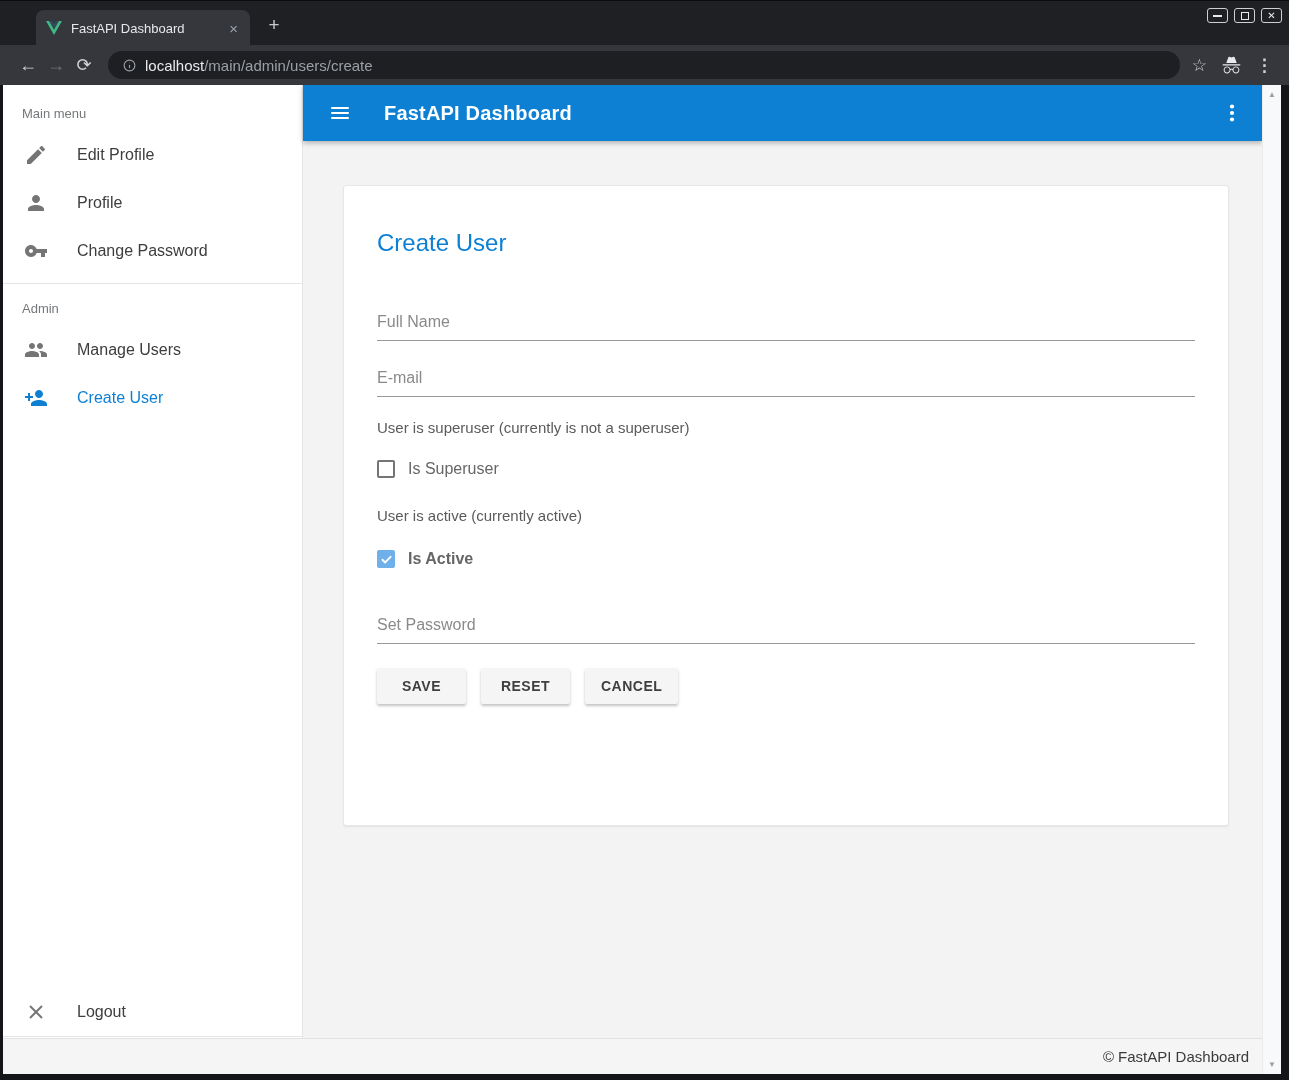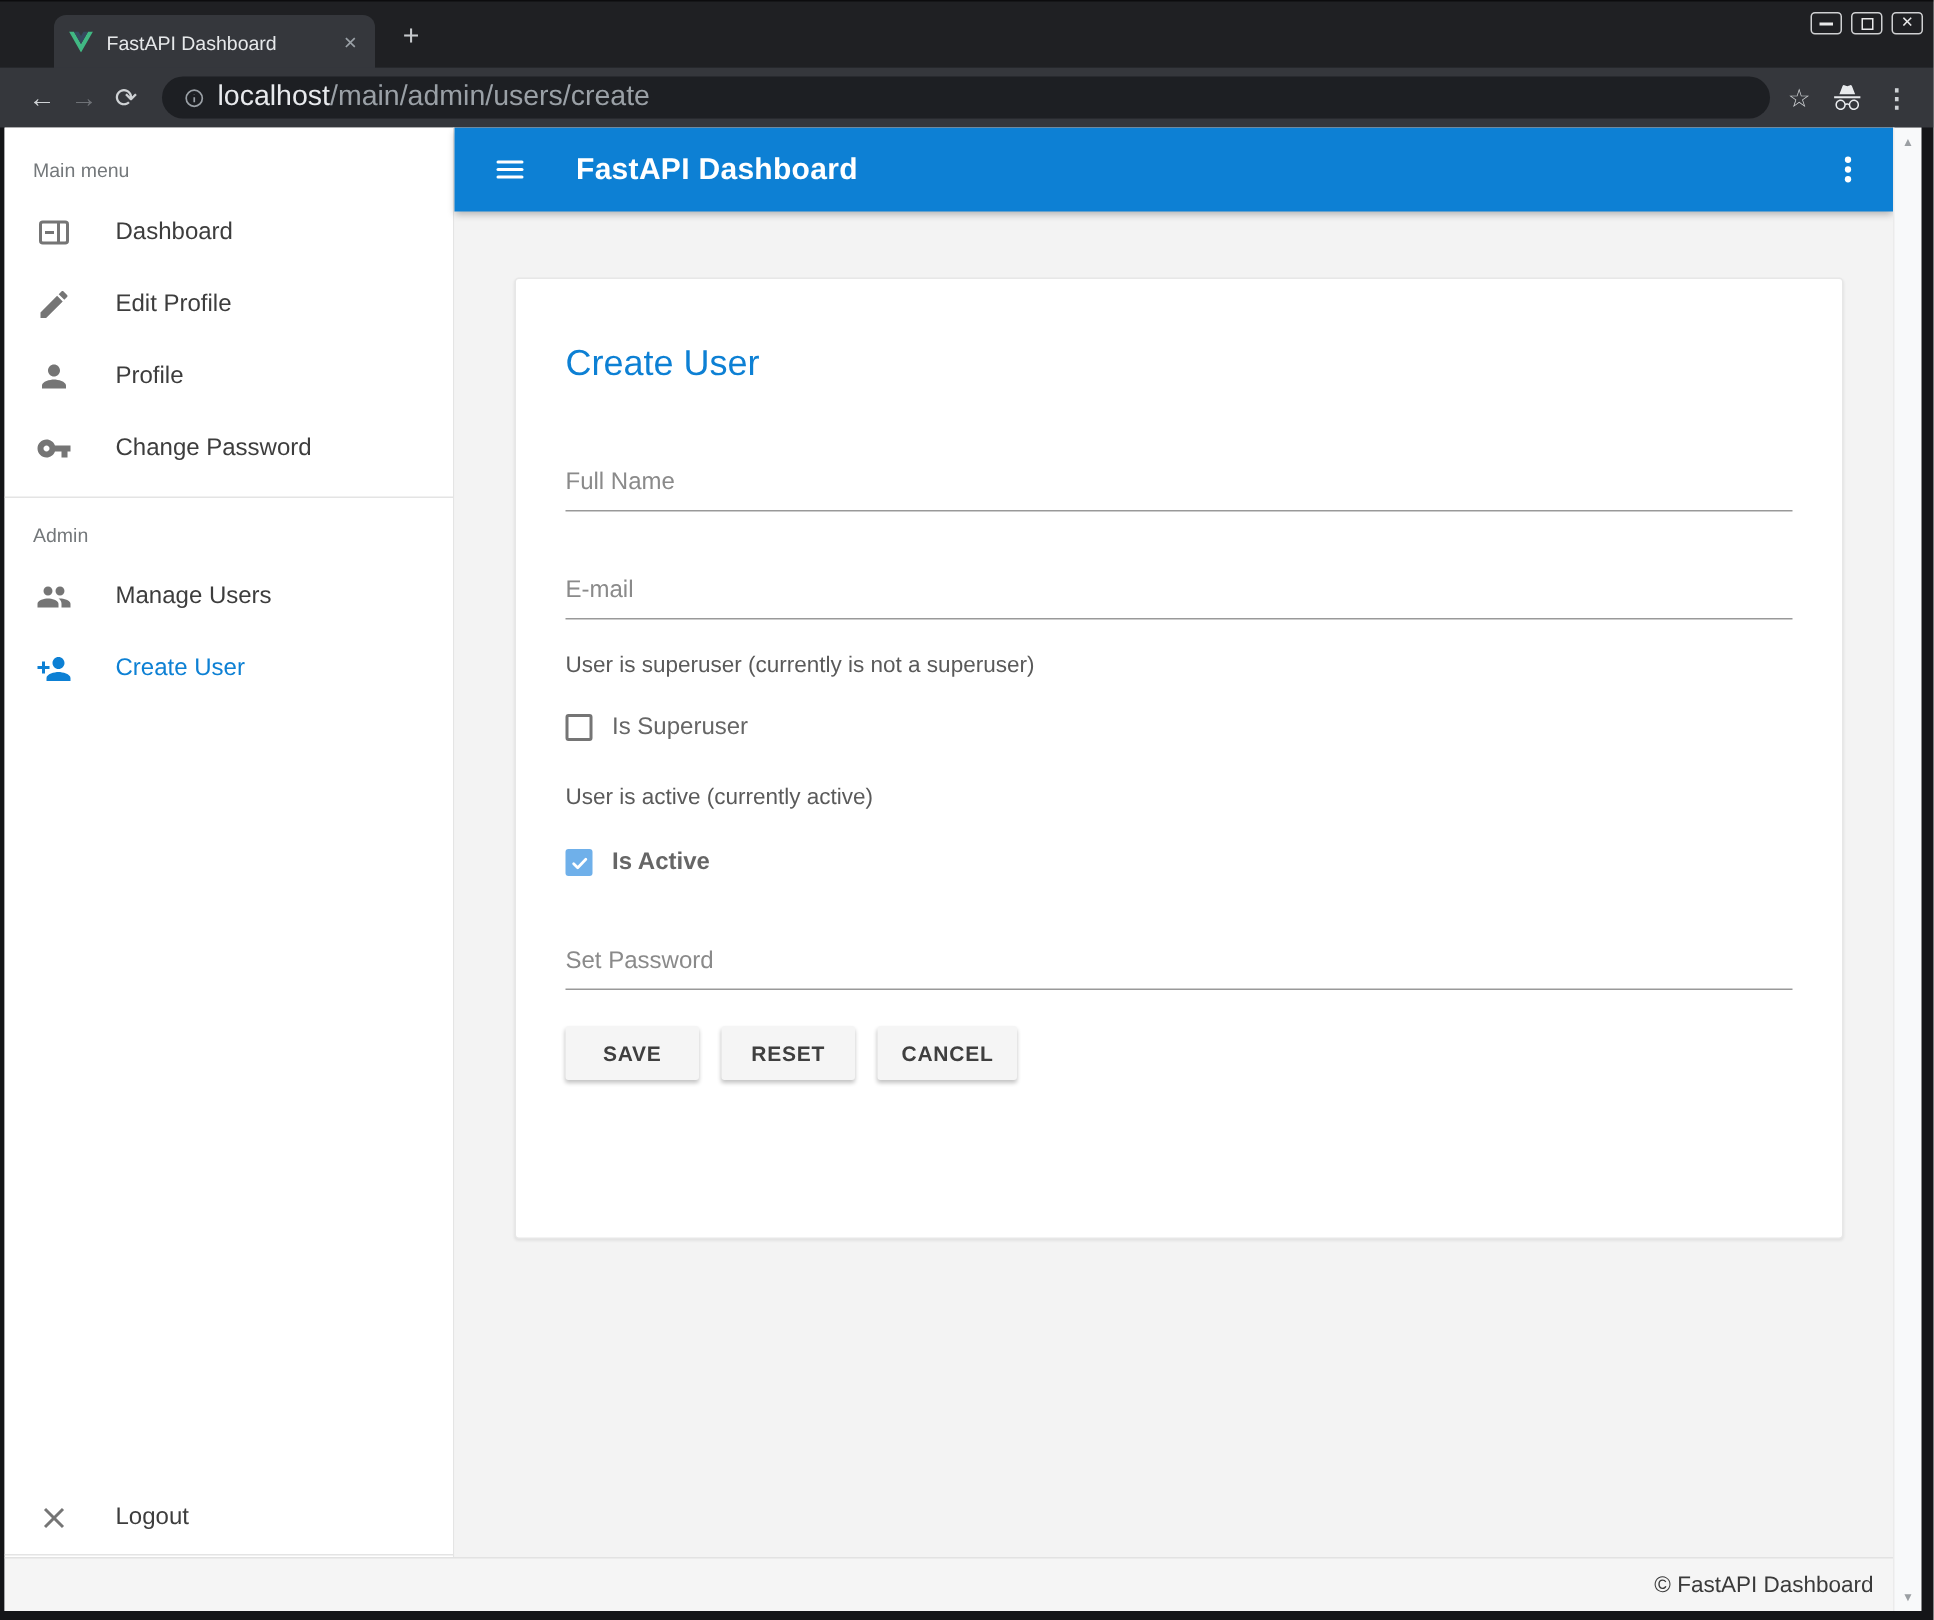--- a/index.html
+++ b/index.html
@@ -19,21 +19,21 @@
   .win-btn { width:21px; height:15px; border:1px solid #cfd0d2; border-radius:3px; display:flex; align-items:center; justify-content:center; color:#e9e9ea; }
   .glyph-min { width:9px; height:2px; background:#e9e9ea; }
   .glyph-max { width:8px; height:8px; border:1.5px solid #e9e9ea; }
   .glyph-close { font-size:10px; line-height:1; }
 
   .toolbar { position:absolute; left:0; top:45px; width:1289px; height:40px; background:#35373c; display:flex; align-items:center; padding:0 10px 0 14px; }
   .nav-ico { color:#cfd2d5; font-size:18px; width:28px; height:28px; display:flex; align-items:center; justify-content:center; }
   .nav-ico.disabled { color:#6e7176; }
   .omnibox { flex:1; height:28px; background:#1d1f23; border-radius:14px; margin:0 12px 0 10px; display:flex; align-items:center; padding:0 14px; }
   .omnibox svg { flex:none; }
-  .url-text { font-size:19px; margin-left:8px; white-space:nowrap; }
+  .url-text { font-size:15px; margin-left:8px; white-space:nowrap; }
   .url-host { color:#e8eaed; }
   .url-path { color:#9aa0a6; }
   .tool-right { display:flex; align-items:center; gap:14px; padding-right:6px; }
   .star { color:#cfd2d5; font-size:17px; }
   .kebab-dark { color:#cfd2d5; font-size:17px; font-weight:bold; letter-spacing:0; }
 
   
   .viewport { position:absolute; left:3px; top:85px; width:1259px; height:989px; background:#ffffff; display:flex; flex-direction:column; overflow:hidden; }
   .scrollbar { position:absolute; left:1262px; top:85px; width:19px; height:989px; background:#f8f9fa; border-left:1px solid #ebebeb; display:flex; flex-direction:column; justify-content:space-between; align-items:center; }
   .sb-arrow { color:#9b9fa3; font-size:8px; padding:5px 0; }
@@ -58,21 +58,21 @@
   .appbar { height:56px; background:#0d80d4; display:flex; align-items:center; padding:0 18px 0 25px; box-shadow:0 2px 5px rgba(0,0,0,0.28); position:relative; z-index:2; }
   .appbar-title { color:#fff; font-size:20px; font-weight:bold; margin-left:32px; letter-spacing:0.2px; }
   .appbar-spacer { flex:1; }
   .appbar .kebab { width:24px; height:24px; display:flex; align-items:center; justify-content:center; }
   .content { flex:1; background:#f3f3f3; padding:44px 0 0 40px; overflow:hidden; }
 
   .card { width:886px; min-height:641px; background:#fff; border:1px solid #e7e7e7; border-radius:3px; box-shadow:0 1px 2px rgba(0,0,0,0.07); padding:43px 33px 39px 33px; }
   .card-title { font-size:24px; font-weight:400; color:#0d80d4; }
 
   .tf { margin-top:56px; }
-  .tf + .tf { margin-top:44px; }
+  .tf + .tf { margin-top:28px; }
   .tf input { width:100%; border:0; border-bottom:1px solid #999; padding:0 0 9px 0; font-size:16px; color:#333; background:transparent; outline:none; font-family:"Liberation Sans", sans-serif; }
   .tf input::placeholder { color:#8a8a8a; opacity:1; }
 
   .hint { font-size:15px; color:#5a5a5a; margin-top:22px; }
   .hint2 { margin-top:29px; }
   .cb-row { display:flex; align-items:flex-start; margin-top:24px; }
   .cb-row2 { margin-top:26px;font-weight:bold; }
   .cb { width:18px; height:18px; border-radius:2px; flex:none; display:flex; align-items:center; justify-content:center; cursor:pointer; }
   .cb.unchecked { border:2px solid #757575; background:#fff; }
   .cb.checked { background:#6fb0ea; }
@@ -137,30 +137,20 @@
   </div>
 </div>
 
 <div class="viewport">
   <div class="page-row">
 
     <div class="sidebar">
       <div class="side-top">
         <div class="section-label">Main menu</div>
 
-        <div class="side-item">
-          <span class="ico">
-            <svg width="24" height="24" viewBox="0 0 24 24" fill="none" stroke="currentColor" stroke-width="2">
-                <rect x="3" y="5" width="18" height="14" rx="1.5"></rect>
-                <line x1="15" y1="5" x2="15" y2="19"></line>
-                <line x1="6" y1="12" x2="12" y2="12"></line>
-              </svg>
-          </span>
-          <span class="lbl">Dashboard</span>
-        </div>
 
         <div class="side-item">
           <span class="ico">
             <svg width="24" height="24" viewBox="0 0 24 24" fill="currentColor">
                 <path d="M3 17.25V21h3.75L17.81 9.94l-3.75-3.75L3 17.25zM20.71 7.04c.39-.39.39-1.02 0-1.41l-2.34-2.34c-.39-.39-1.02-.39-1.41 0l-1.83 1.83 3.75 3.75 1.83-1.83z"></path>
               </svg>
           </span>
           <span class="lbl">Edit Profile</span>
         </div>
 

